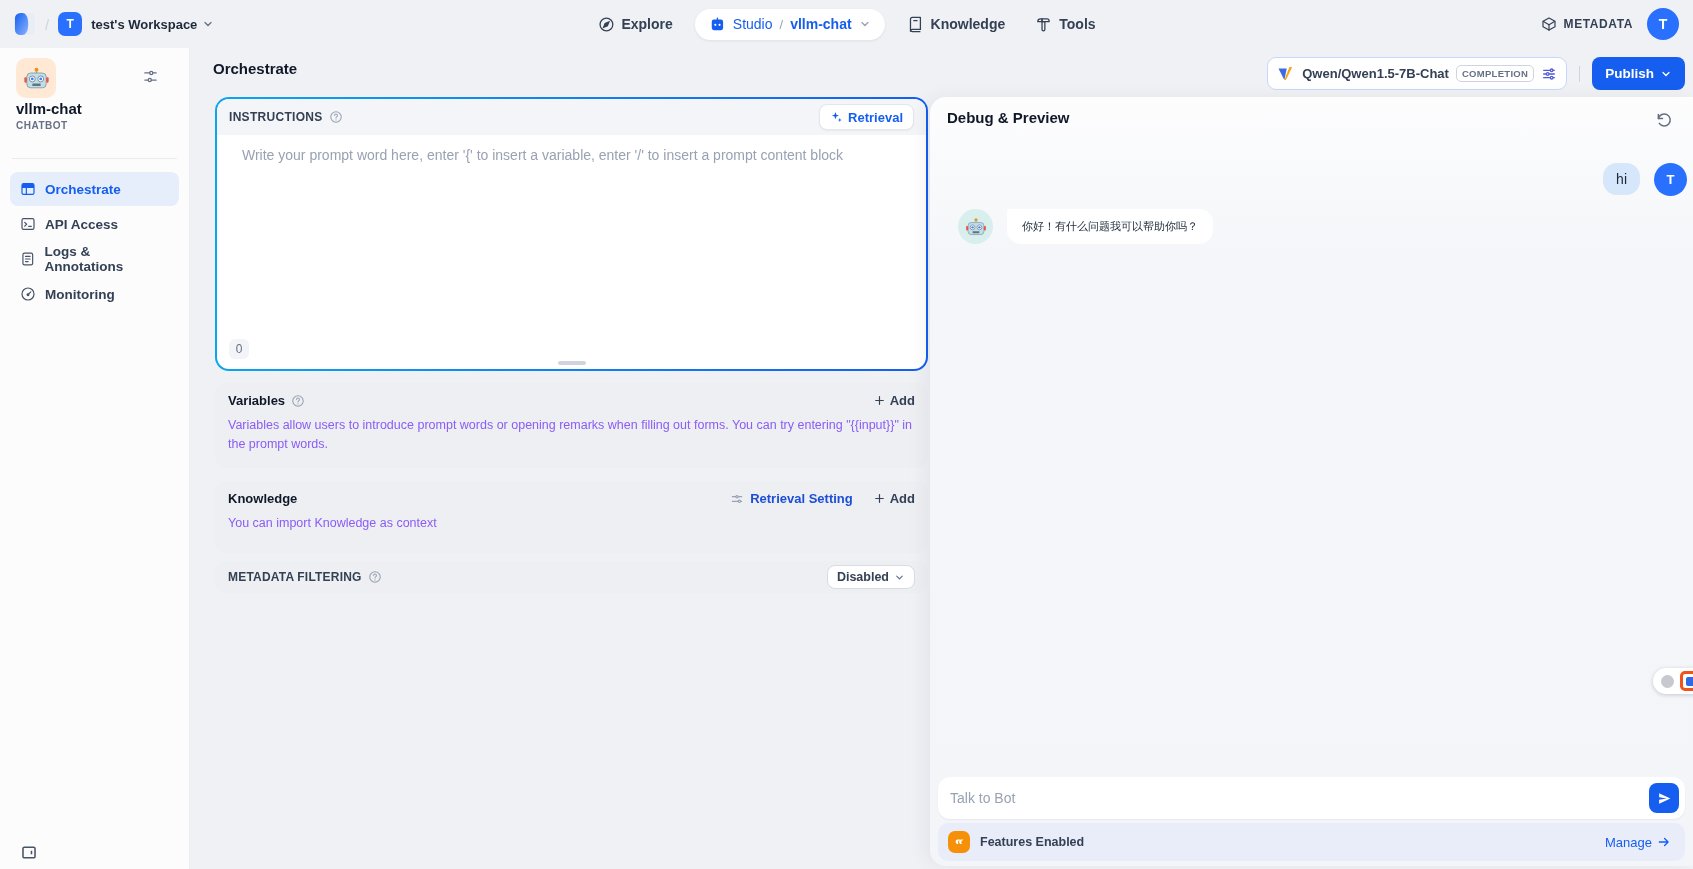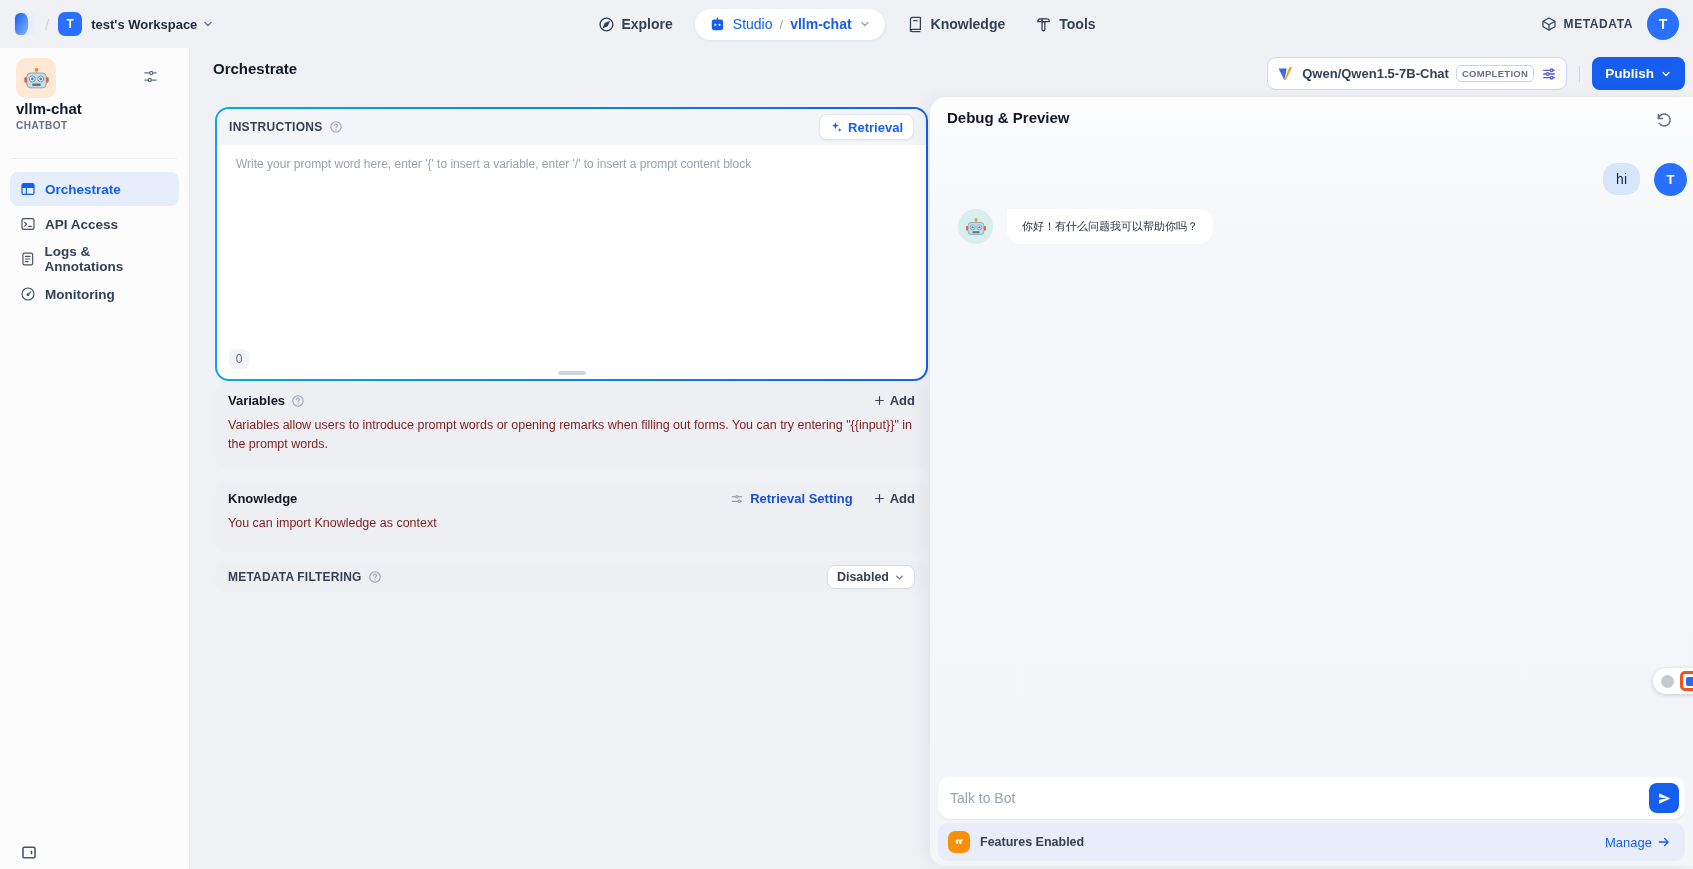--- a/index.html
+++ b/index.html
@@ -41,38 +41,38 @@
   .header-right { position:absolute; top:57px; right:8px; display:flex; align-items:center; gap:8px; }
   .model-pill { display:flex; align-items:center; gap:7px; height:33px; padding:0 9px; background:#fff; border:1px solid #c7d7fe; border-radius:9px; cursor:pointer; }
   .model-name { font-size:13px; font-weight:600; color:#344054; white-space:nowrap; }
   .model-badge { font-size:9.5px; font-weight:600; letter-spacing:.3px; color:#667085; border:1px solid #d0d5dd; border-radius:5px; padding:2px 5px; }
   .hdr-divider { width:1px; height:16px; background:#d0d5dd; margin:0 4px; }
   .publish-btn { display:flex; align-items:center; gap:6px; height:33px; padding:0 13px; background:#155eef; border-radius:8px; color:#fff; font-size:13.5px; font-weight:700; cursor:pointer; }
 
   
   .card { position:absolute; left:215px; width:713px; border-radius:12px; }
   .instructions { top:97px; height:274px; border:2px solid transparent; border-radius:14px;
-    background:linear-gradient(#fff,#fff) padding-box, linear-gradient(90deg,#0ba5ec,#155eef) border-box;margin-top:10px; }
+    background:linear-gradient(#fff,#fff) padding-box, linear-gradient(90deg,#0ba5ec,#155eef) border-box; }
   .inst-header { height:36px; background:#f3f5f8; border-radius:12px 12px 0 0; display:flex; align-items:center; padding:0 12px; gap:6px; }
   .inst-title { font-size:12px; font-weight:700; letter-spacing:.3px; color:#344054; }
   .help { width:14px; height:14px; color:#98a2b3; }
   .generate-btn { margin-left:auto; display:flex; align-items:center; gap:5px; height:26px; padding:0 10px; background:#fff; border:1px solid #e3e6ec; border-radius:8px; box-shadow:0 1px 2px rgba(16,24,40,.05); color:#155eef; font-size:13px; font-weight:600; cursor:pointer; }
   .inst-body { position:absolute; top:36px; left:0; right:0; bottom:0; }
-  .inst-body textarea { width:100%; height:170px; padding:12px 19px; border:none; outline:none; resize:none; background:transparent; font-family:inherit; font-size:12px; color:#101828; }
+  .inst-body textarea { width:100%; height:170px; padding:12px 25px; border:none; outline:none; resize:none; background:transparent; font-family:inherit; font-size:14px; color:#101828; }
   textarea::placeholder, input::placeholder { color:#98a2b3; }
   .char-count { position:absolute; left:12px; bottom:10px; min-width:20px; height:20px; padding:0 6px; background:#f2f4f7; border-radius:6px; font-size:12px; color:#667085; display:flex; align-items:center; justify-content:center; }
   .resize-handle { position:absolute; left:50%; bottom:4px; transform:translateX(-50%); width:28px; height:4px; border-radius:2px; background:#d0d5dd; cursor:ns-resize; }
 
   .section { background:#edeff3; }
   .variables { top:383px; height:85px; }
   .knowledge { top:481px; height:72px; }
   .metadata  { top:561px; height:32px; display:flex; align-items:center; padding:0 13px; }
   .sec-header { display:flex; align-items:center; gap:6px; padding:10px 13px 4px 13px; }
   .sec-title { font-size:13px; font-weight:700; color:#101828; }
-  .sec-desc { padding:4px 13px; font-size:12.5px; line-height:1.55; color:#7f1d1d; }
+  .sec-desc { padding:4px 13px; font-size:12.5px; line-height:1.55; color:#8b5cf6; }
   .add-btn { margin-left:auto; display:flex; align-items:center; gap:4px; font-size:13px; font-weight:600; color:#344054; cursor:pointer; }
   .retrieval-btn { margin-left:auto; display:flex; align-items:center; gap:6px; font-size:13px; font-weight:600; color:#1d4ed8; cursor:not-allowed; margin-right:14px; }
   .retrieval-btn + .add-btn { margin-left:0; }
   .meta-title { font-size:12px; font-weight:700; letter-spacing:.2px; color:#344054; }
   .disabled-btn { margin-left:auto; display:flex; align-items:center; gap:5px; height:24px; padding:0 9px; background:#fff; border:1px solid #d7dbe2; border-radius:8px; font-size:12.5px; font-weight:600; color:#344054; cursor:pointer; }
 
   
   .debug-card { position:absolute; top:97px; left:930px; right:0; bottom:3px; border-radius:16px 0 0 16px;
     background:linear-gradient(180deg,#fdfdfe 0%, #f4f6f9 160px, #f3f5f8 100%); box-shadow:-6px 0 18px rgba(16,24,40,.05); }
   .debug-title { position:absolute; top:12px; left:17px; font-size:15px; font-weight:700; color:#101828; }

